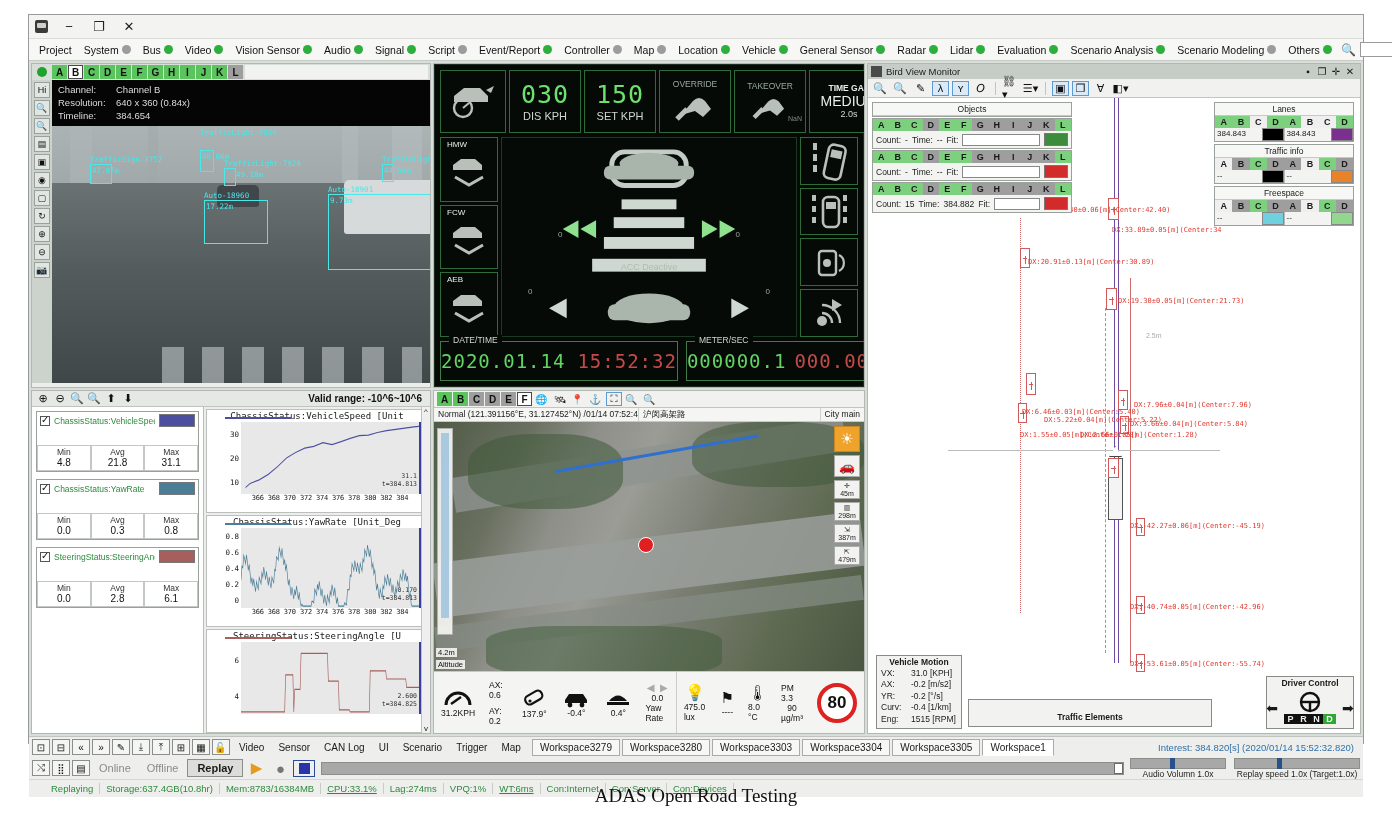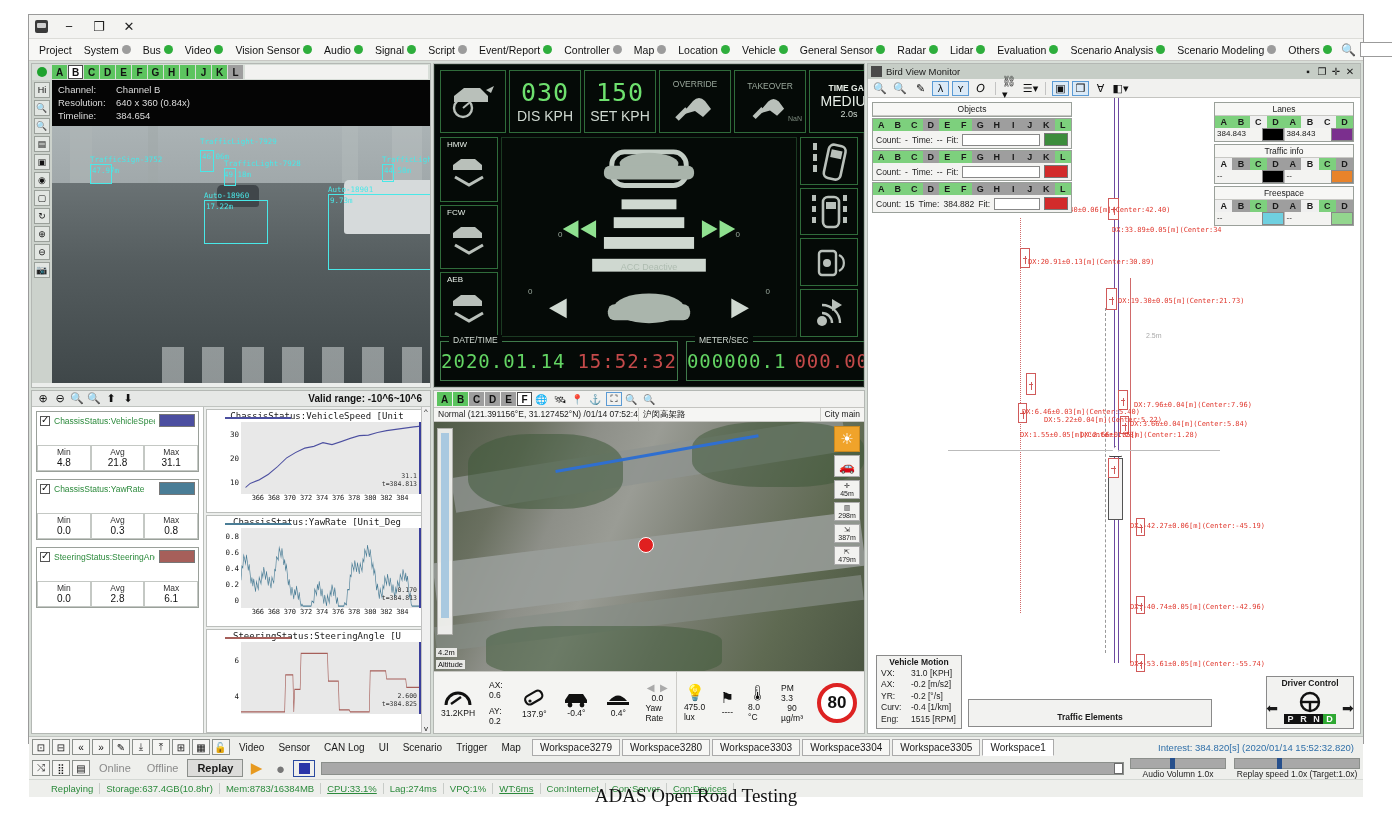--- a/index.html
+++ b/index.html
@@ -103,21 +103,21 @@
   .xticks{ font-size:7px; font-family:"DejaVu Sans Mono",monospace; text-align:center; letter-spacing:-0.2px; margin-left:26px; }
   .cursor-line{ position:absolute; top:0; bottom:0; width:2px; background:#3b3f9c; }
   .vscroll{ position:absolute; right:0; top:0; bottom:0; width:9px; background:#efefef; border-left:1px solid #c0c0c0; }
   .vscroll .up,.vscroll .dn{ font-size:8px; text-align:center; }
   
   .hud{ background:#050a07; border:1px solid #1d2a20; height:100%; position:relative; color:#b8c8bc; }
   .hudbox{ border:1px solid #2f6b3a; display:flex; flex-direction:column; align-items:center;
     justify-content:center; background:#050a07; }
   .hud-top{ display:grid; grid-template-columns:66px 72px 72px 72px 72px 80px; gap:3px; height:72px; }
   .seg{ font-family:"DejaVu Sans Mono",monospace; font-size:25px; color:#6ee06e; letter-spacing:1px; }
-  .seg-lbl{ font-size:14px; color:#cfd8d0; margin-top:1px; }
+  .seg-lbl{ font-size:11px; color:#cfd8d0; margin-top:1px; }
   .hud-lbl{ font-size:8.5px; color:#9aa89c; }
   .tgval{ font-size:14px; color:#e8efe8; }
   .tgsub{ font-size:9px; color:#cfd8d0; }
   .hud-mid{ display:grid; grid-template-columns:58px 1fr 58px; gap:3px; }
   .sidecol{ display:flex; flex-direction:column; gap:3px; }
   .lane-vis{ position:relative; background:#050a07; border:1px solid #1b3a22; }
   .hud-bottom{ display:grid; grid-template-columns:1fr 1fr; gap:8px; height:46px; }
   .fieldset{ border:1px solid #3f7a4a; position:relative; display:flex; align-items:center; justify-content:center; }
   .fieldset>.legend{ position:absolute; top:-7px; left:8px; background:#050a07; padding:0 4px;
     font-size:8.5px; color:#cfd8d0; }
@@ -335,25 +335,25 @@
             <div style="position:absolute;left:0;right:0;top:0;height:22px;background:rgba(120,128,130,.85);"></div>
             <div class="road"></div>
             <div style="position:absolute;left:110px;bottom:0;width:260px;height:36px;background:repeating-linear-gradient(90deg,#cfd4d4 0 22px,transparent 22px 40px);opacity:.55;"></div>
             <div class="car-shape" style="left:165px;top:105px;width:42px;height:22px;background:#40464a;"></div>
             <div class="car-shape" style="left:292px;top:100px;width:98px;height:54px;background:#d6dadb;"></div>
             <div id="detections">
                 <div class="bbox" style="left: 38px; top: 84px; width: 22px; height: 20px;"></div>
                 <div class="blabel" style="left: 38px; top: 75px;">TrafficSign-3752</div>
                 <div class="blabel" style="left: 40px; top: 86px;">47.97m</div>
                 <div class="bbox" style="left: 148px; top: 70px; width: 14px; height: 22px;"></div>
-                <div class="blabel" style="left: 148px; top: 57px;">TrafficLight-7929</div>
+                <div class="blabel" style="left: 148px; top: 48px;">TrafficLight-7929</div>
                 <div class="blabel" style="left: 150px; top: 72px;">46.06m</div>
                 <div class="bbox" style="left: 172px; top: 88px; width: 12px; height: 18px;"></div>
                 <div class="blabel" style="left: 172px; top: 79px;">TrafficLight-7928</div>
-                <div class="blabel" style="left: 172px; top: 90px;">49.18m</div>
+                <div class="blabel" style="left: 184px; top: 90px;">49.18m</div>
                 <div class="bbox" style="left: 330px; top: 84px; width: 12px; height: 18px;"></div>
                 <div class="blabel" style="left: 330px; top: 75px;">TrafficLight-</div>
                 <div class="blabel" style="left: 332px; top: 86px;">44.58m</div>
                 <div class="bbox" style="left: 152px; top: 120px; width: 64px; height: 44px;"></div>
                 <div class="blabel" style="left: 152px; top: 111px;">Auto-18960</div>
                 <div class="blabel" style="left: 154px; top: 122px;">17.22m</div>
                 <div class="bbox" style="left: 276px; top: 114px; width: 112px; height: 76px;"></div>
                 <div class="blabel" style="left: 276px; top: 105px;">Auto-18901</div>
                 <div class="blabel" style="left: 278px; top: 116px;">9.73m</div>
               </div>

